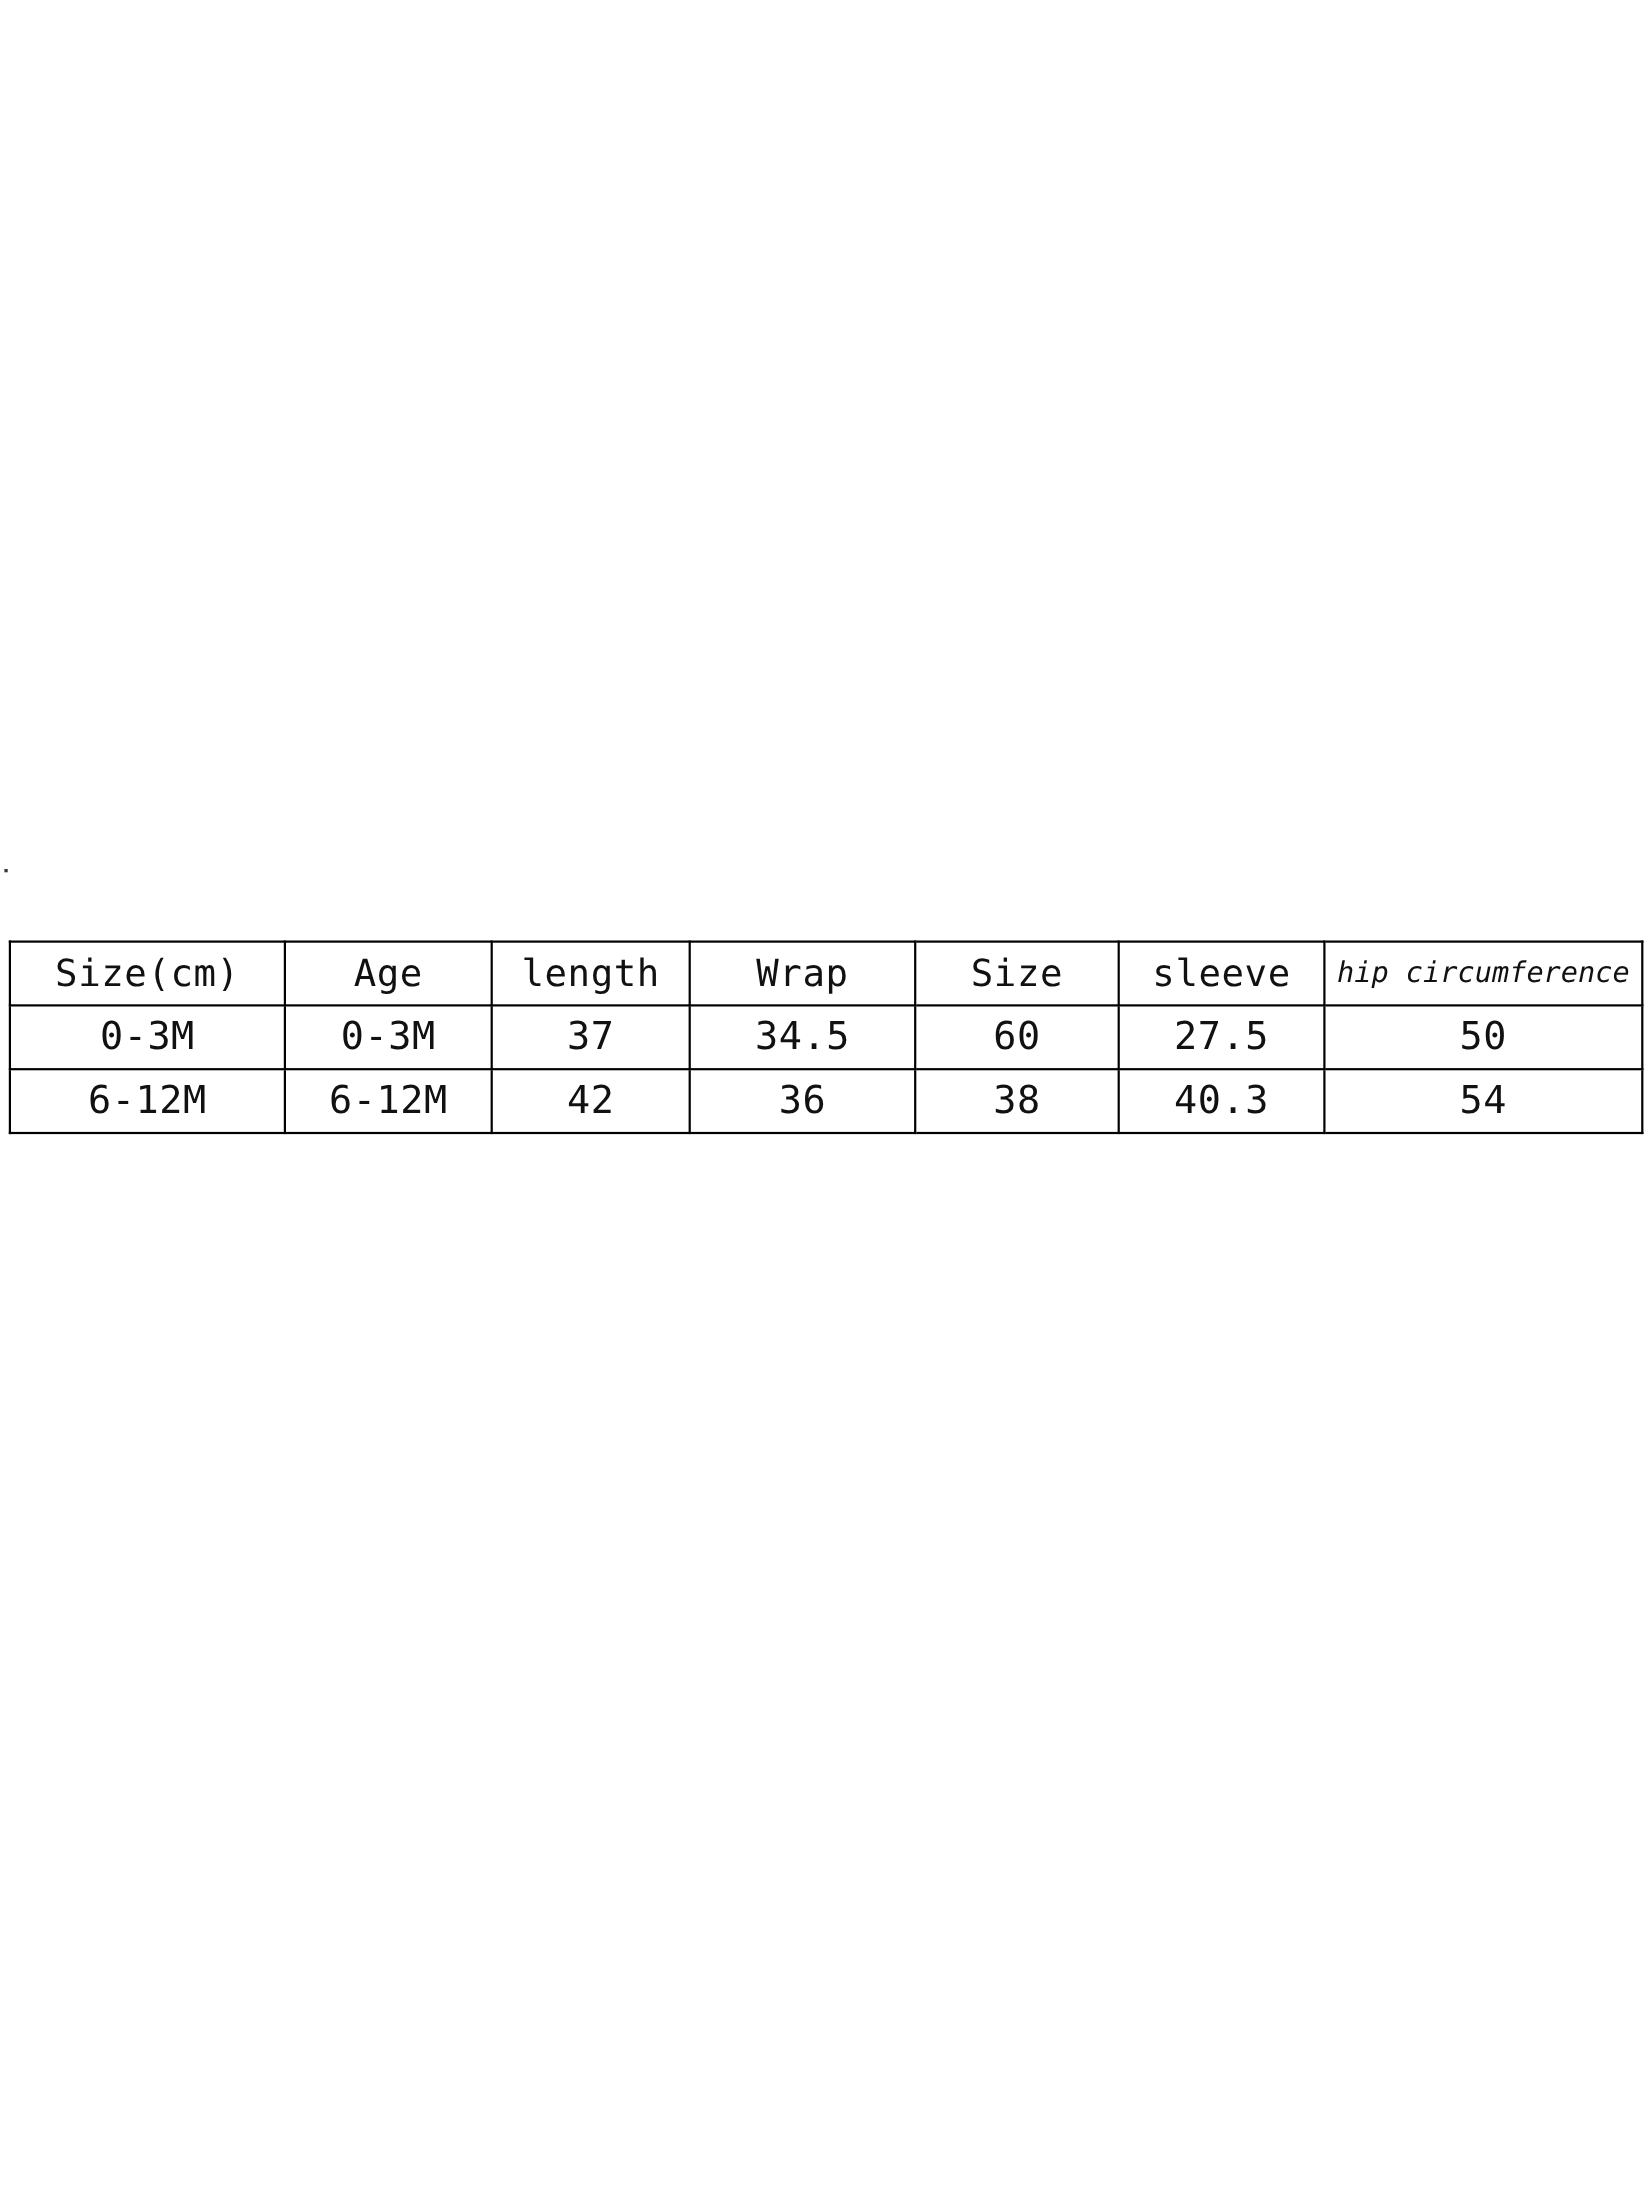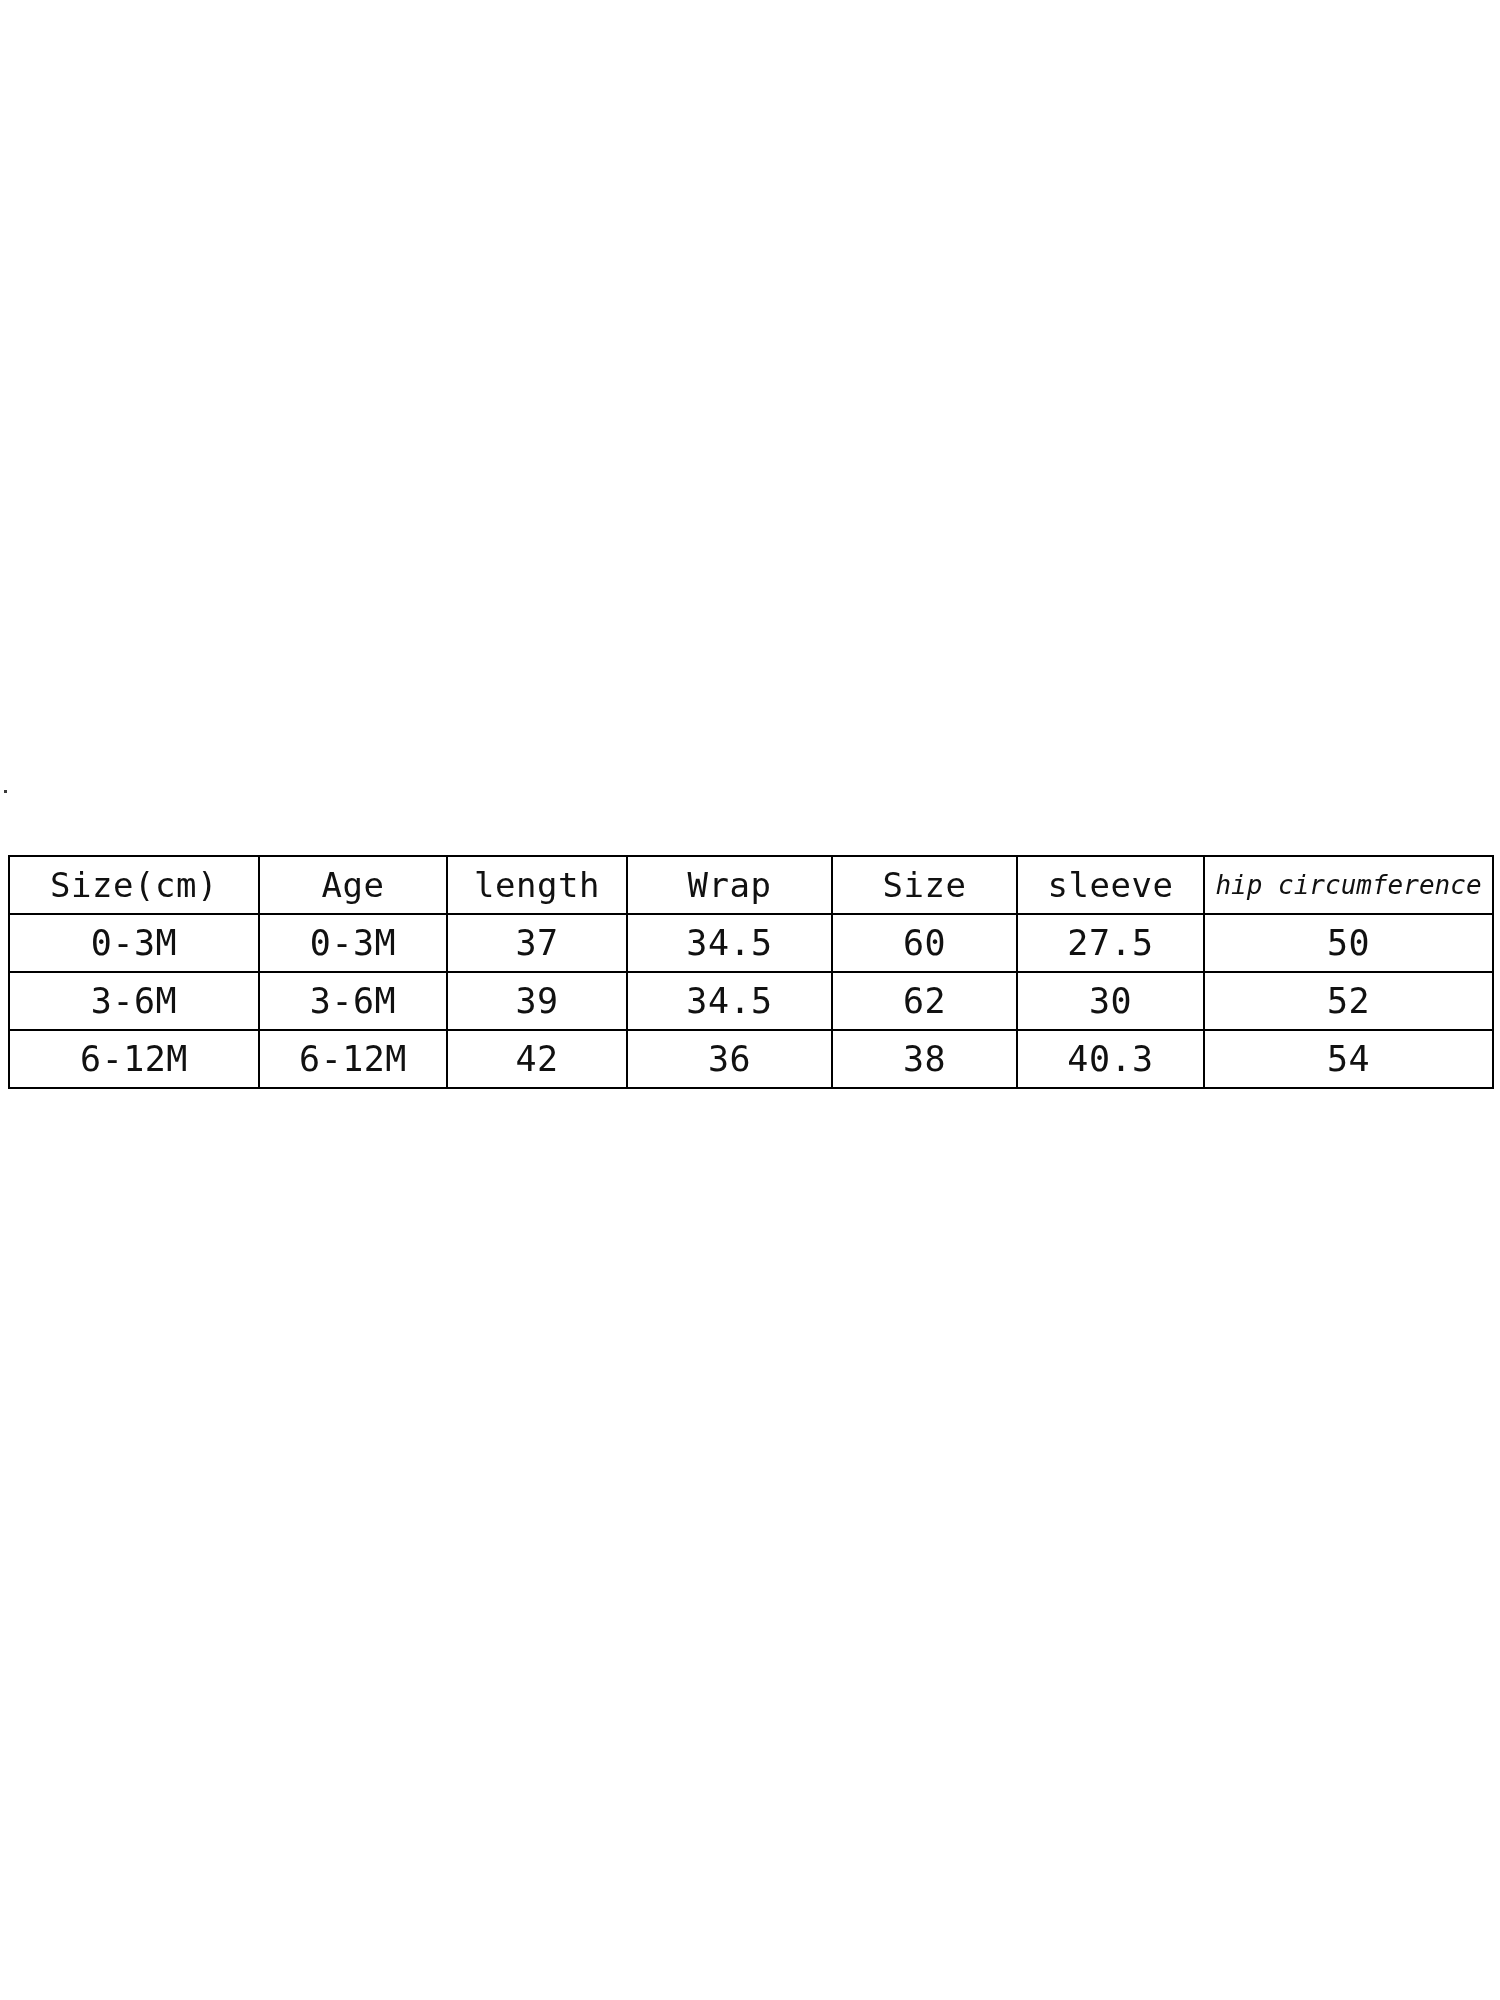--- a/index.html
+++ b/index.html
@@ -110,29 +110,20 @@
       <tr>
         <td class="data-cell">0-3M</td>
         <td class="data-cell">0-3M</td>
         <td class="data-cell">37</td>
         <td class="data-cell">34.5</td>
         <td class="data-cell">60</td>
         <td class="data-cell">27.5</td>
         <td class="data-cell">50</td>
       </tr>
 
-      <tr>
-        <td class="data-cell">3-6M</td>
-        <td class="data-cell">3-6M</td>
-        <td class="data-cell">39</td>
-        <td class="data-cell">34.5</td>
-        <td class="data-cell">62</td>
-        <td class="data-cell">30</td>
-        <td class="data-cell">52</td>
-      </tr>
 
       <tr>
         <td class="data-cell">6-12M</td>
         <td class="data-cell">6-12M</td>
         <td class="data-cell">42</td>
         <td class="data-cell">36</td>
         <td class="data-cell">38</td>
         <td class="data-cell">40.3</td>
         <td class="data-cell">54</td>
       </tr>

